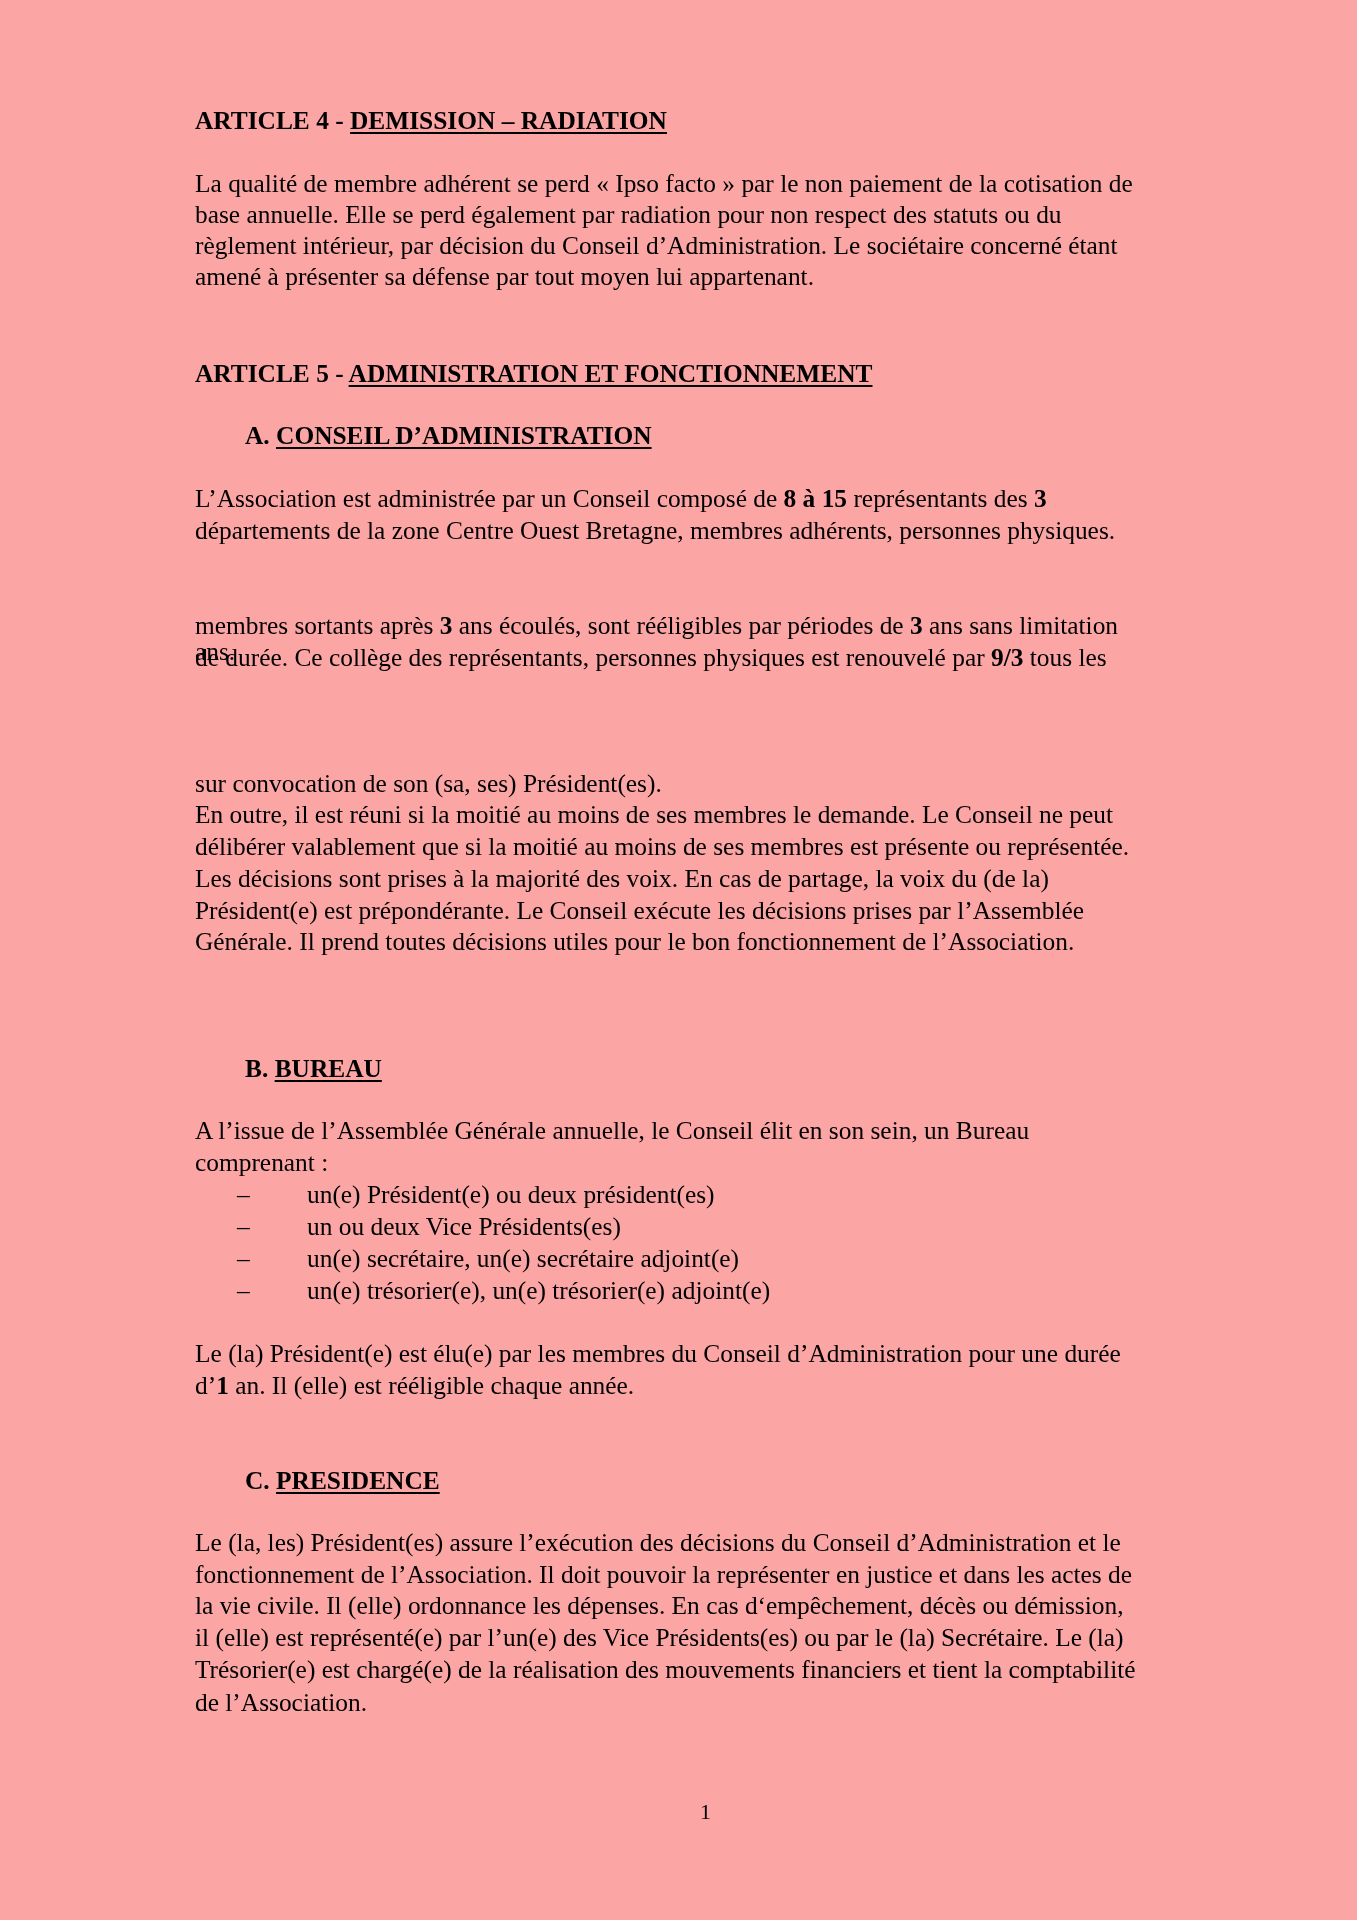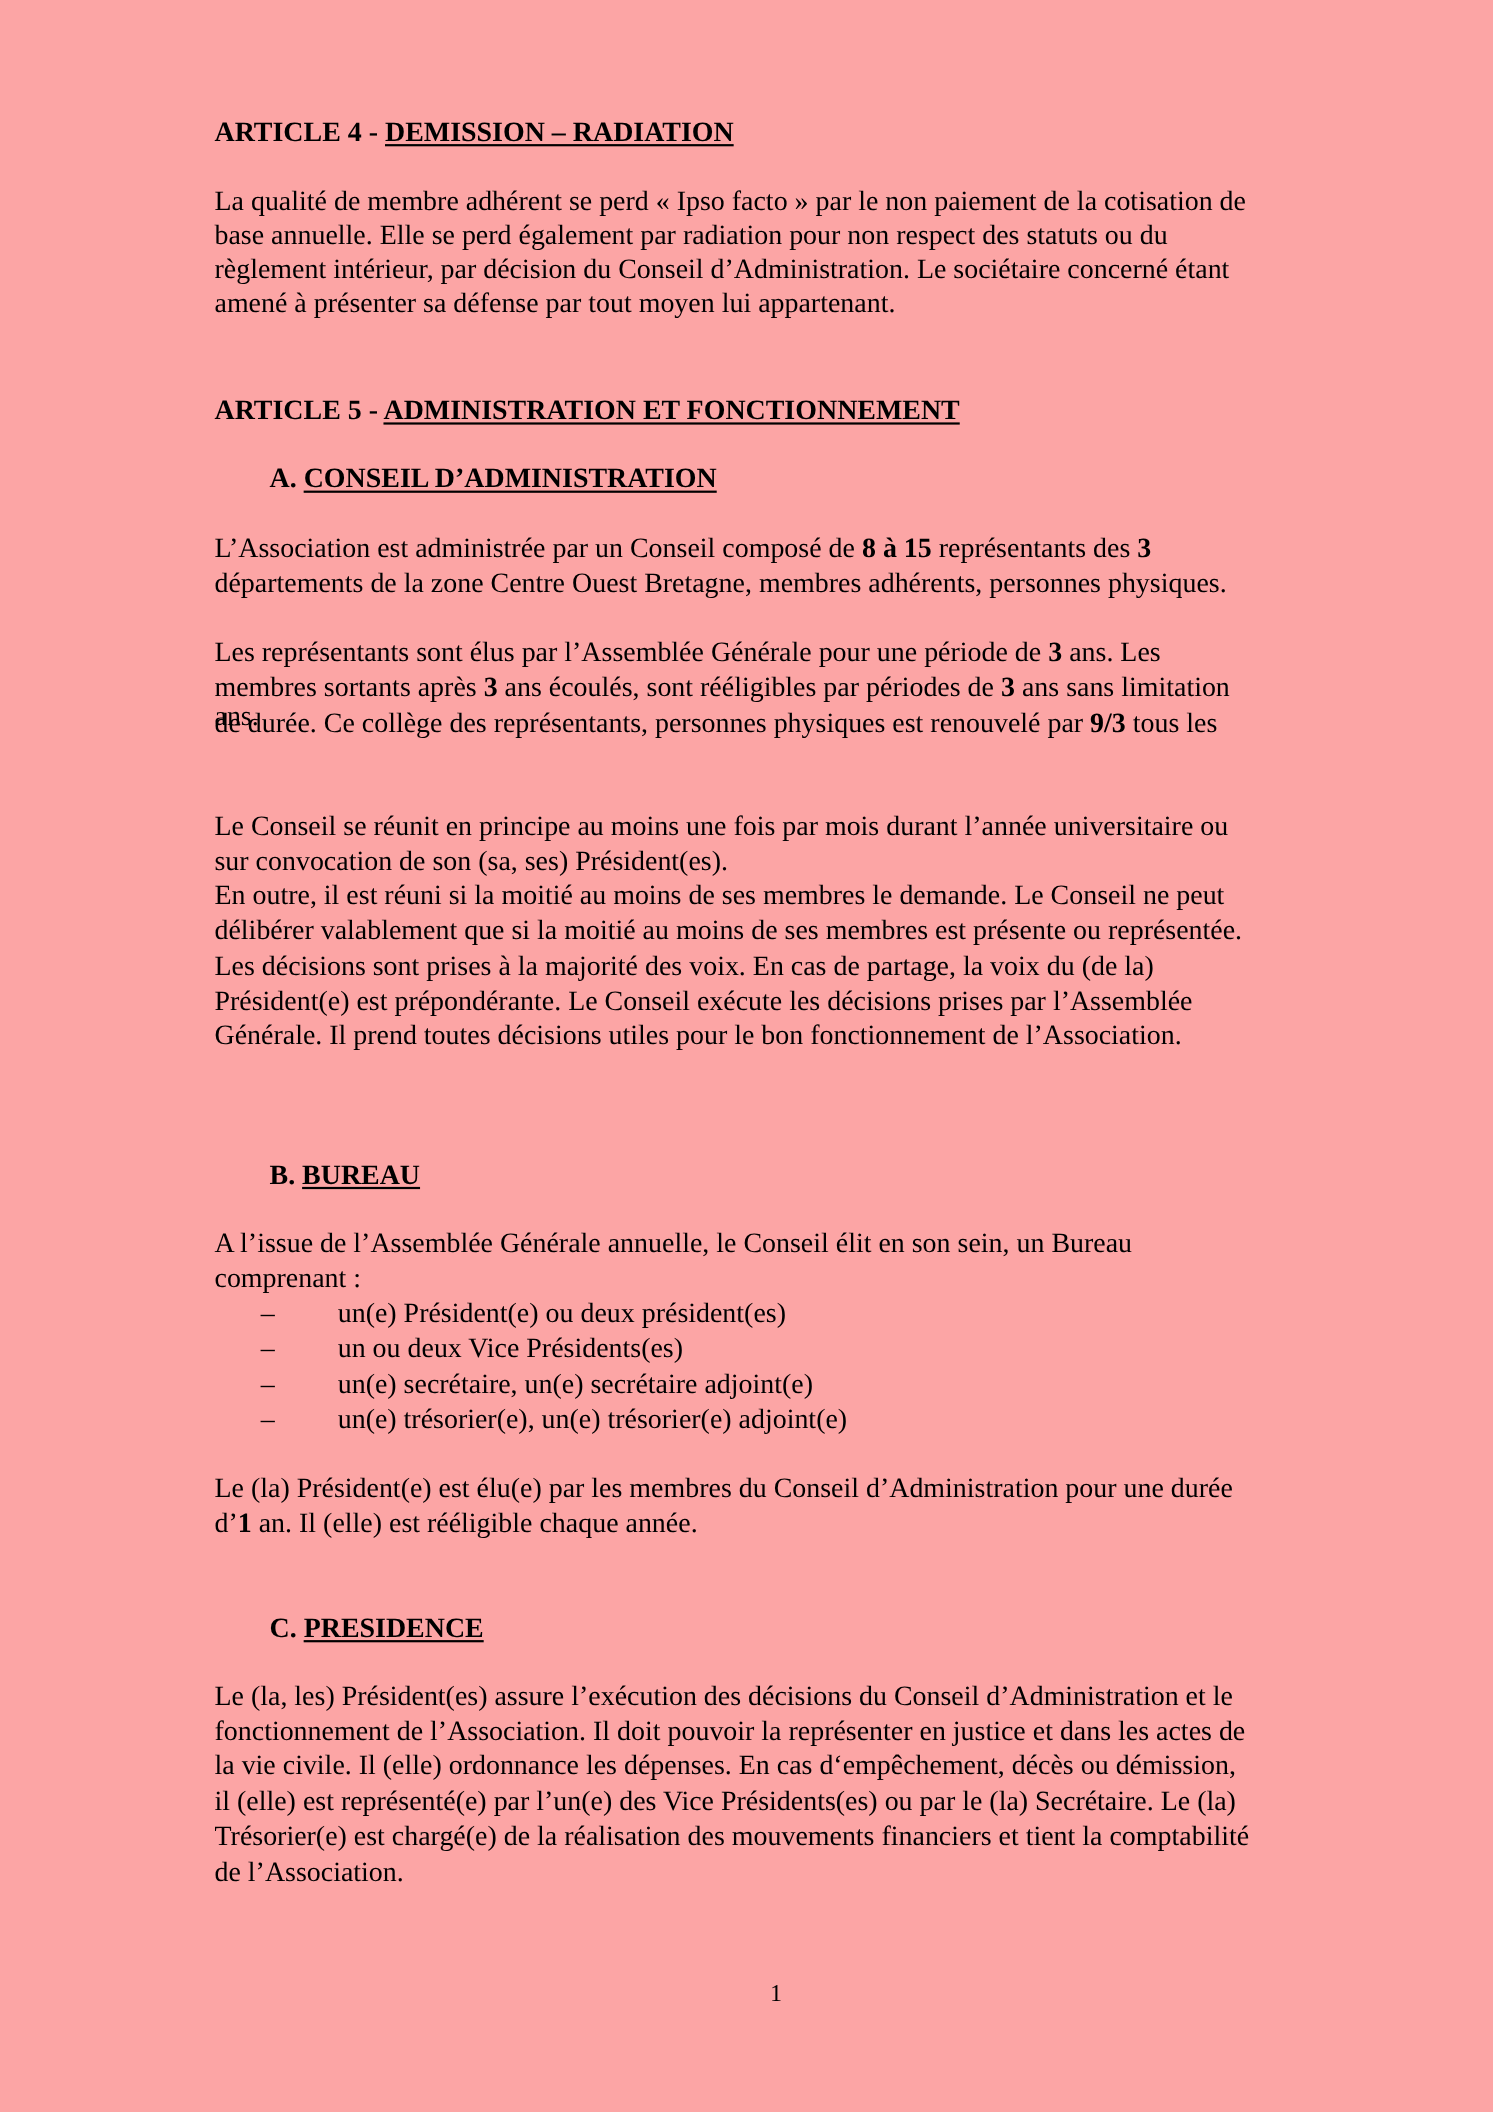--- a/index.html
+++ b/index.html
@@ -26,26 +26,24 @@
   <div class="ln" style="top:229px">règlement intérieur, par décision du Conseil d’Administration. Le sociétaire concerné étant</div>
   <div class="ln" style="top:260px">amené à présenter sa défense par tout moyen lui appartenant.</div>
 
   <div class="ln h" style="top:357px"><span>ARTICLE 5 - </span><span class="u">ADMINISTRATION ET FONCTIONNEMENT</span></div>
 
   <div class="ln h sub" style="top:419px"><span>A. </span><span class="u">CONSEIL D’ADMINISTRATION</span></div>
 
   <div class="ln" style="top:482px"><span> L’Association est administrée par un Conseil composé de </span><span class="b">8 à 15</span><span> représentants des </span><span class="b">3</span></div>
   <div class="ln" style="top:514px">départements de la zone Centre Ouest Bretagne, membres adhérents, personnes physiques.</div>
 
-  <div class="ln" style="top:577px"><span>Les représentants sont élus par l’Assemblée Générale pour une période de </span><span class="b">3</span><span> ans. Les</span></div>
   <div class="ln" style="top:609px"><span>membres sortants après </span><span class="b">3</span><span> ans écoulés, sont rééligibles par périodes de </span><span class="b">3</span><span> ans sans limitation</span></div>
   <div class="ln" style="top:641px"><span>de durée. Ce collège des représentants, personnes physiques est renouvelé par </span><span class="b">9/3</span><span> tous les</span></div>
   <div class="ln" style="top:635px">ans.</div>
 
-  <div class="ln" style="top:735px">Le Conseil se réunit en principe au moins une fois par mois durant l’année universitaire ou</div>
   <div class="ln" style="top:767px">sur convocation de son (sa, ses) Président(es).</div>
   <div class="ln" style="top:798px">En outre, il est réuni si la moitié au moins de ses membres le demande. Le Conseil ne peut</div>
   <div class="ln" style="top:830px">délibérer valablement que si la moitié au moins de ses membres est présente ou représentée.</div>
   <div class="ln" style="top:862px">Les décisions sont prises à la majorité des voix. En cas de partage, la voix du (de la)</div>
   <div class="ln" style="top:894px">Président(e) est prépondérante. Le Conseil exécute les décisions prises par l’Assemblée</div>
   <div class="ln" style="top:925px">Générale. Il prend toutes décisions utiles pour le bon fonctionnement de l’Association.</div>
 
   <div class="ln h sub" style="top:1052px"><span>B. </span><span class="u">BUREAU</span></div>
 
   <div class="ln" style="top:1114px">A l’issue de l’Assemblée Générale annuelle, le Conseil élit en son sein, un Bureau</div>

